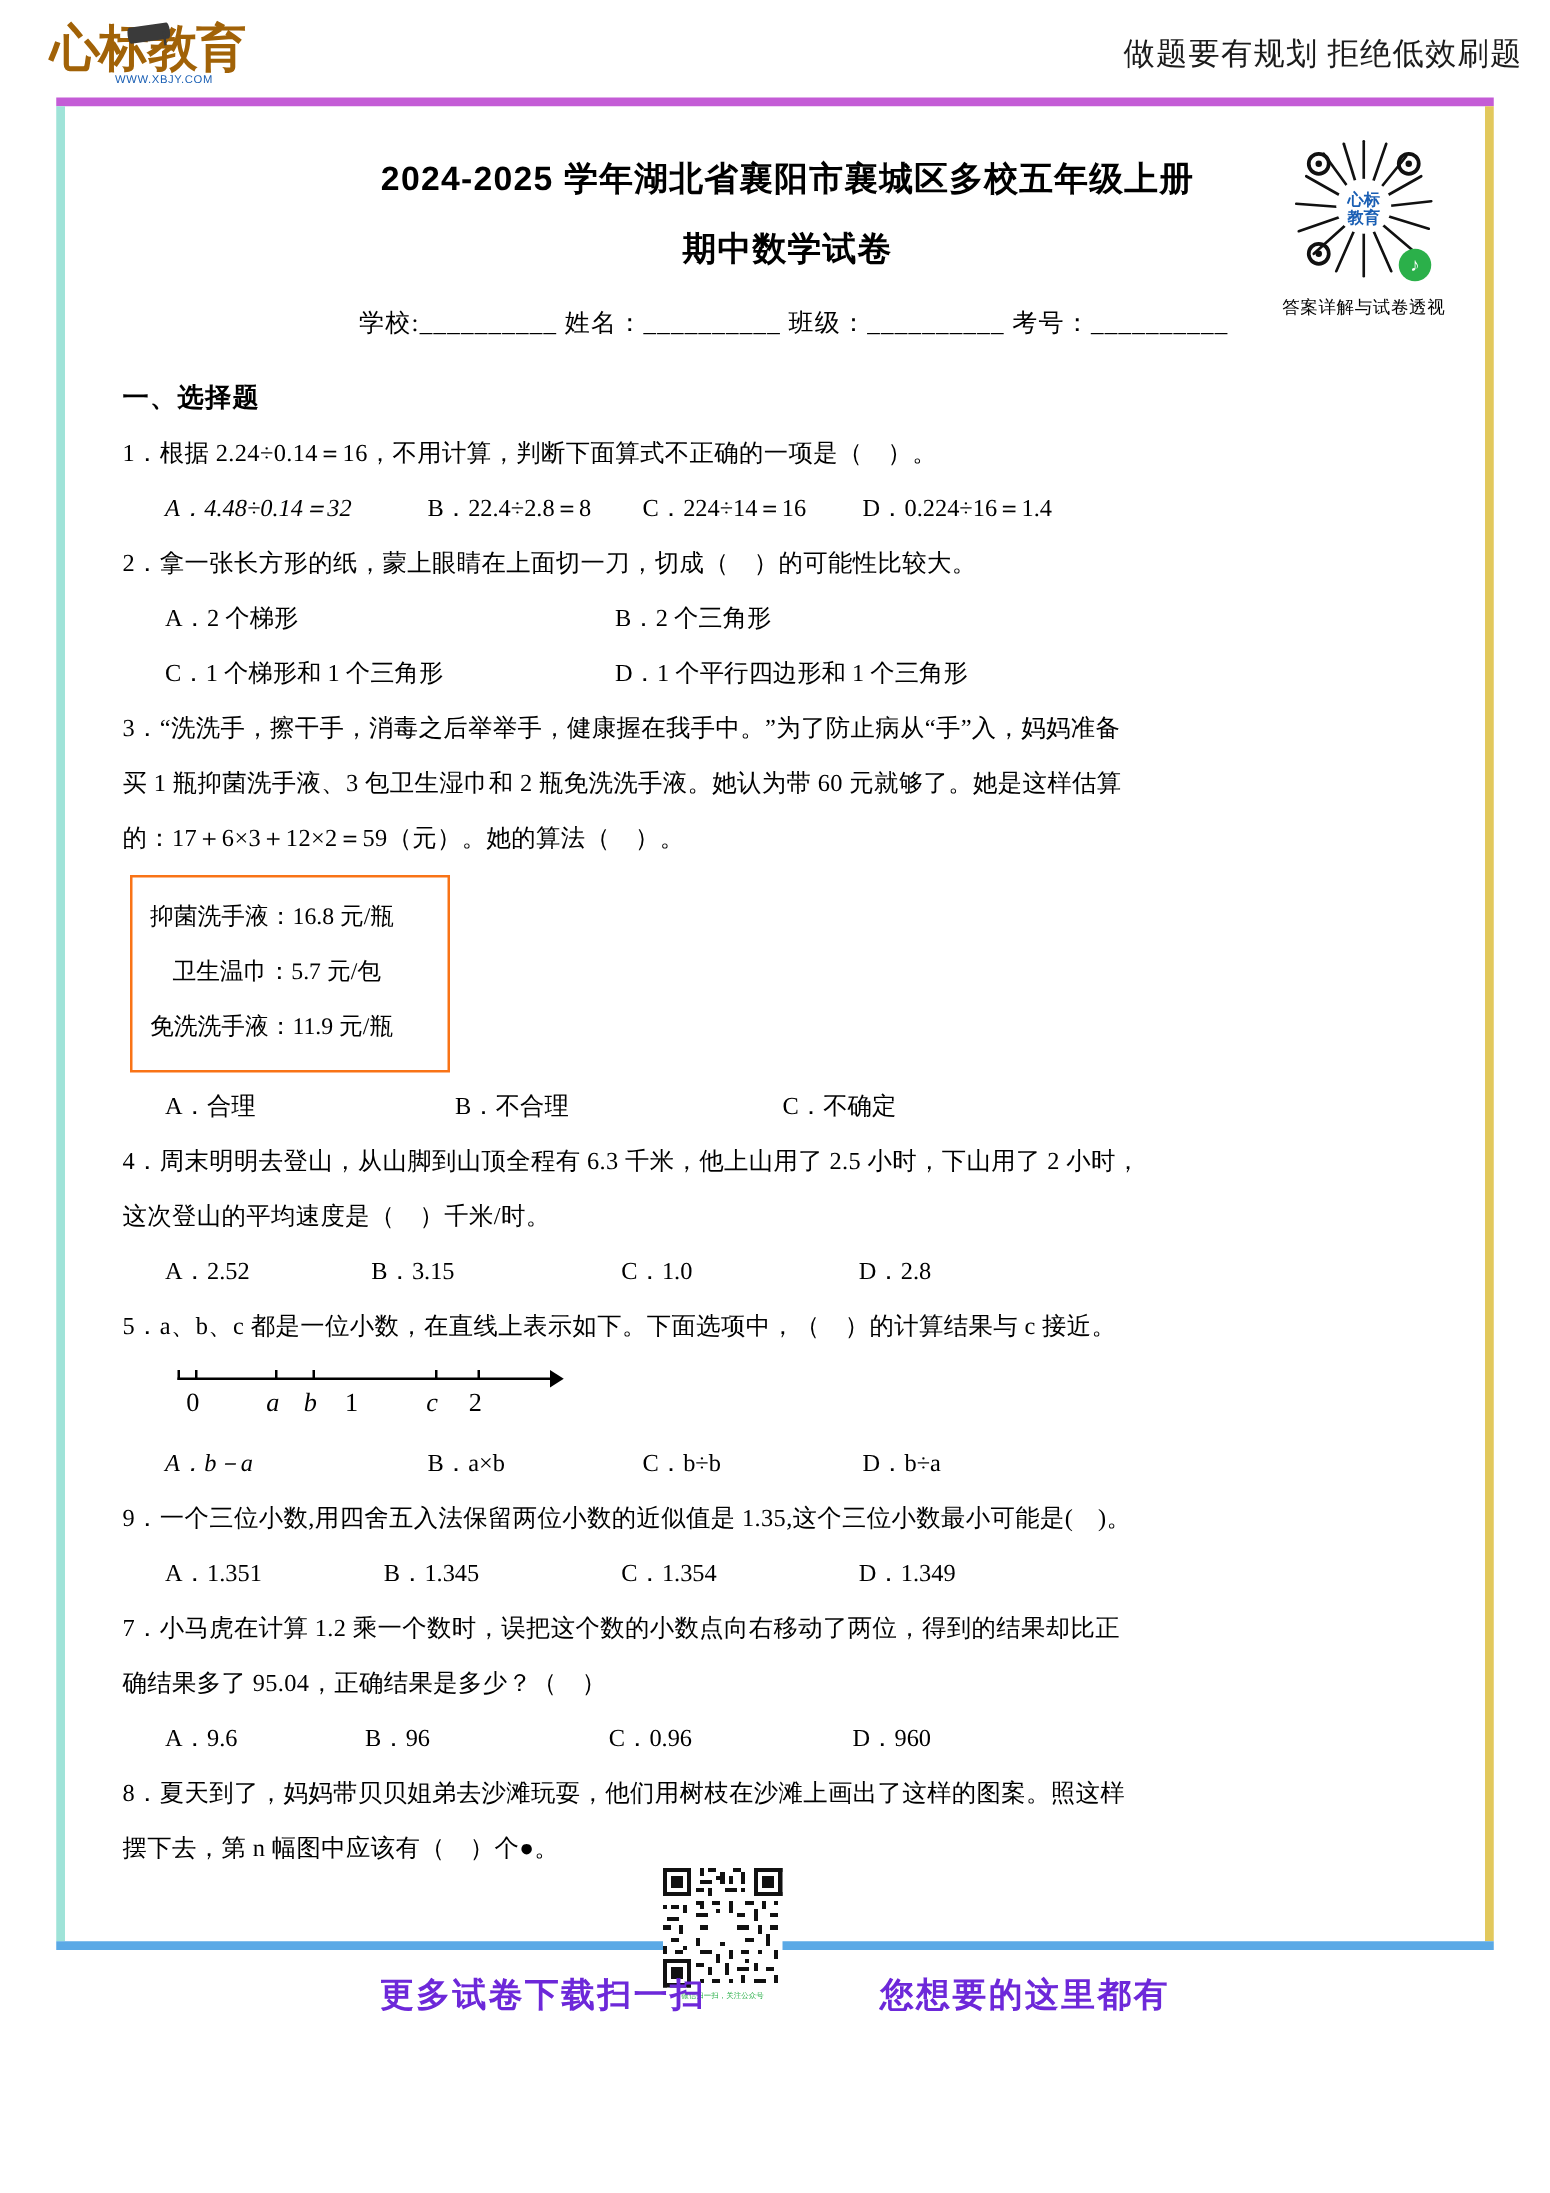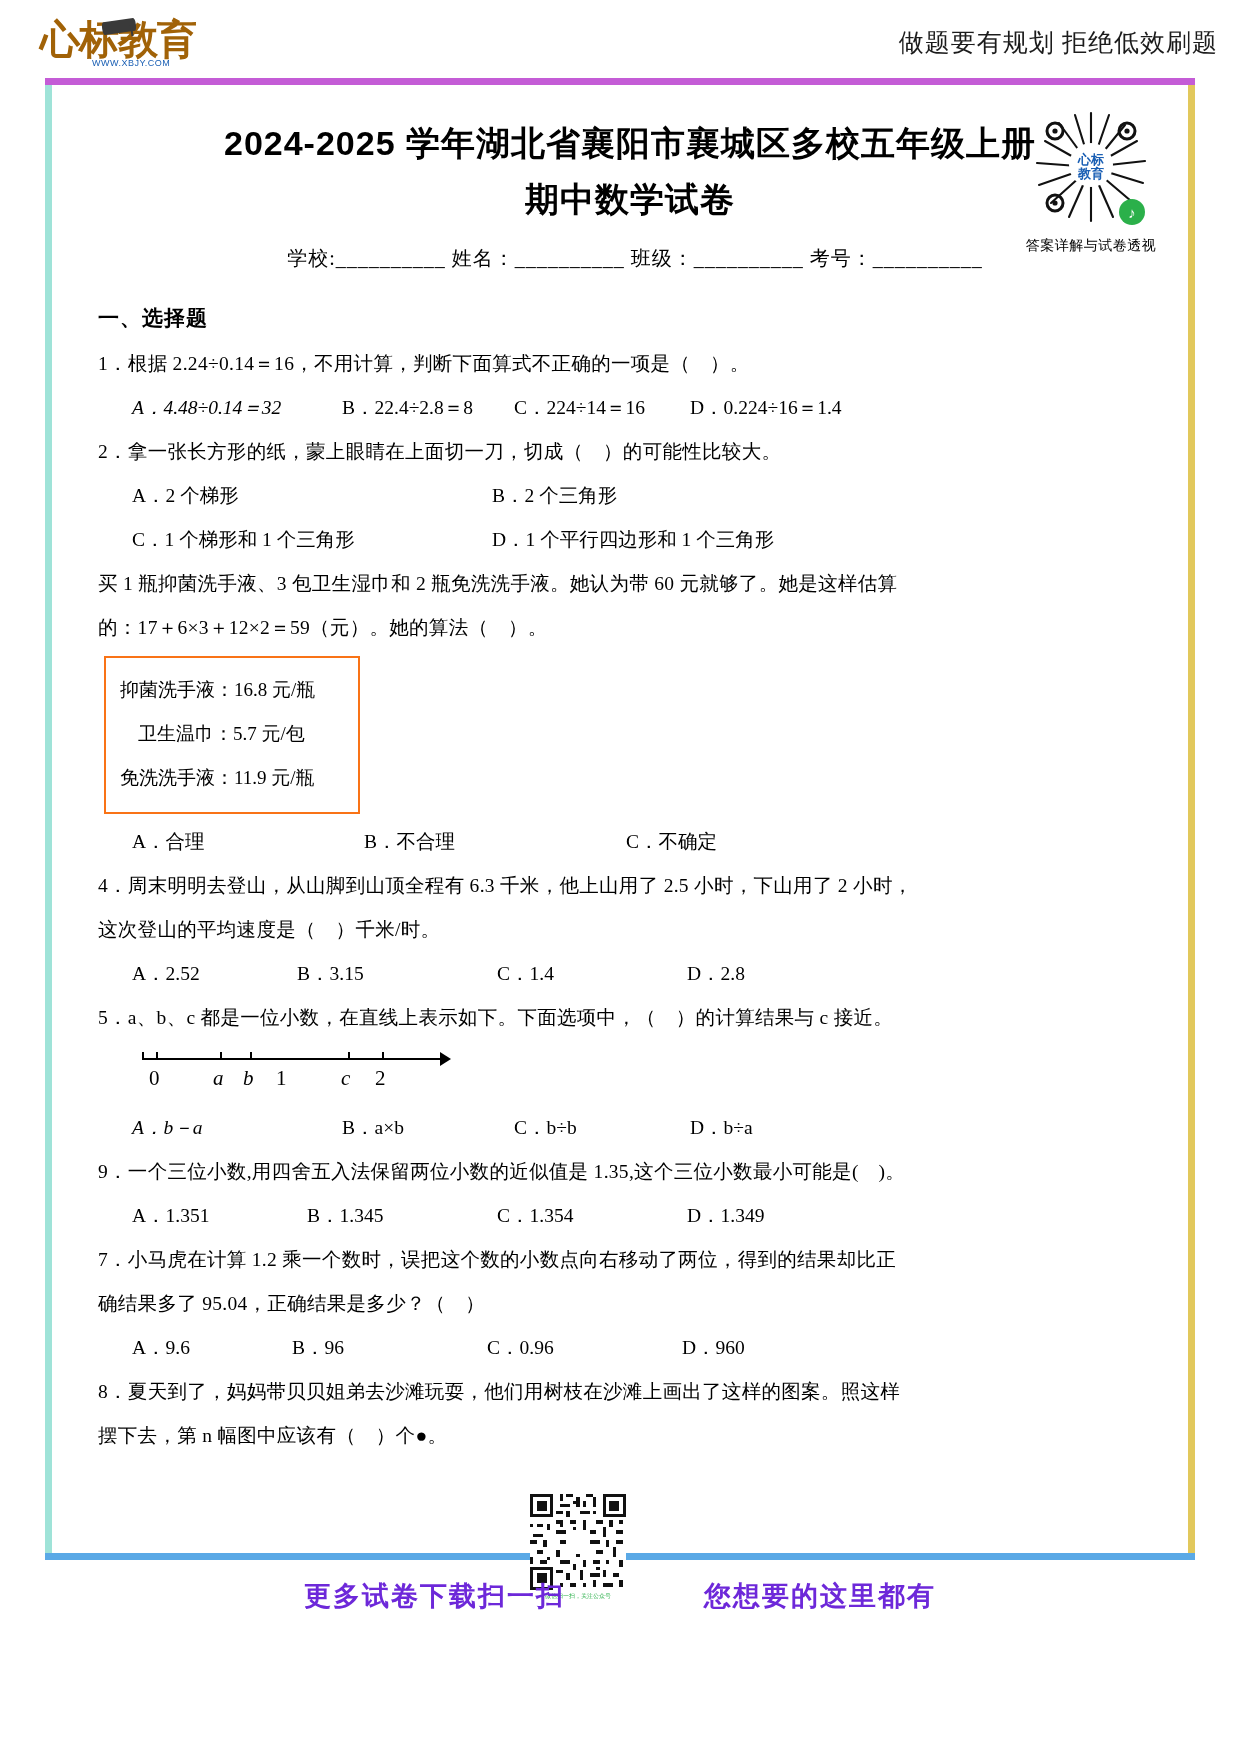--- a/index.html
+++ b/index.html
@@ -72,21 +72,21 @@
   
   .page {
     position: absolute; left: 52px; top: 85px;
     width: 1136px; height: 1468px;
     padding: 0;
   }
 
   .title-block { padding-top: 30px; text-align: center; }
   .doc-title {
     font-family: "Liberation Sans", sans-serif;
-    font-weight: bold; font-size: 34px; letter-spacing: 1px;
+    font-weight: bold; font-size: 27px; letter-spacing: 1px;
     line-height: 56px; color: #000; margin-left: 20px;
   }
   .fill-line {
     margin-top: 18px; text-align: center;
     font-size: 20px; letter-spacing: 1px;
     padding-left: 30px;
   }
 
   
   .qr-top {
@@ -290,39 +290,40 @@
     <div class="q">2．拿一张长方形的纸，蒙上眼睛在上面切一刀，切成（　）的可能性比较大。</div>
     <div class="opts opts2">
       <span>A．2 个梯形</span>
       <span>B．2 个三角形</span>
     </div>
     <div class="opts opts2">
       <span>C．1 个梯形和 1 个三角形</span>
       <span>D．1 个平行四边形和 1 个三角形</span>
     </div>
 
+    <div class="q">3．“洗洗手，擦干手，消毒之后举举手，健康握在我手中。”为了防止病从“手”入，妈妈准备</div>
     <div class="q">买 1 瓶抑菌洗手液、3 包卫生湿巾和 2 瓶免洗洗手液。她认为带 60 元就够了。她是这样估算</div>
     <div class="q">的：17＋6×3＋12×2＝59（元）。她的算法（　）。</div>
     <div class="pricebox">
       <div class="row">抑菌洗手液：16.8 元/瓶</div>
       <div class="row indent">卫生温巾：5.7 元/包</div>
       <div class="row">免洗洗手液：11.9 元/瓶</div>
     </div>
     <div class="opts opts3">
       <span>A．合理</span>
       <span>B．不合理</span>
       <span>C．不确定</span>
     </div>
 
     <div class="q">4．周末明明去登山，从山脚到山顶全程有 6.3 千米，他上山用了 2.5 小时，下山用了 2 小时，</div>
     <div class="q">这次登山的平均速度是（　）千米/时。</div>
     <div class="opts q4-opts">
       <span>A．2.52</span>
       <span>B．3.15</span>
-      <span>C．1.4</span>
+      <span>C．1.0</span>
       <span>D．2.8</span>
     </div>
 
     <div class="q">5．a、b、c 都是一位小数，在直线上表示如下。下面选项中，（　）的计算结果与 c 接近。</div>
     <div class="numline">
       <div class="axis"></div>
       <div class="arrow"></div>
       <div class="tick" style="left:14px"></div>
       <div class="tick" style="left:78px"></div>
       <div class="tick" style="left:108px"></div>

